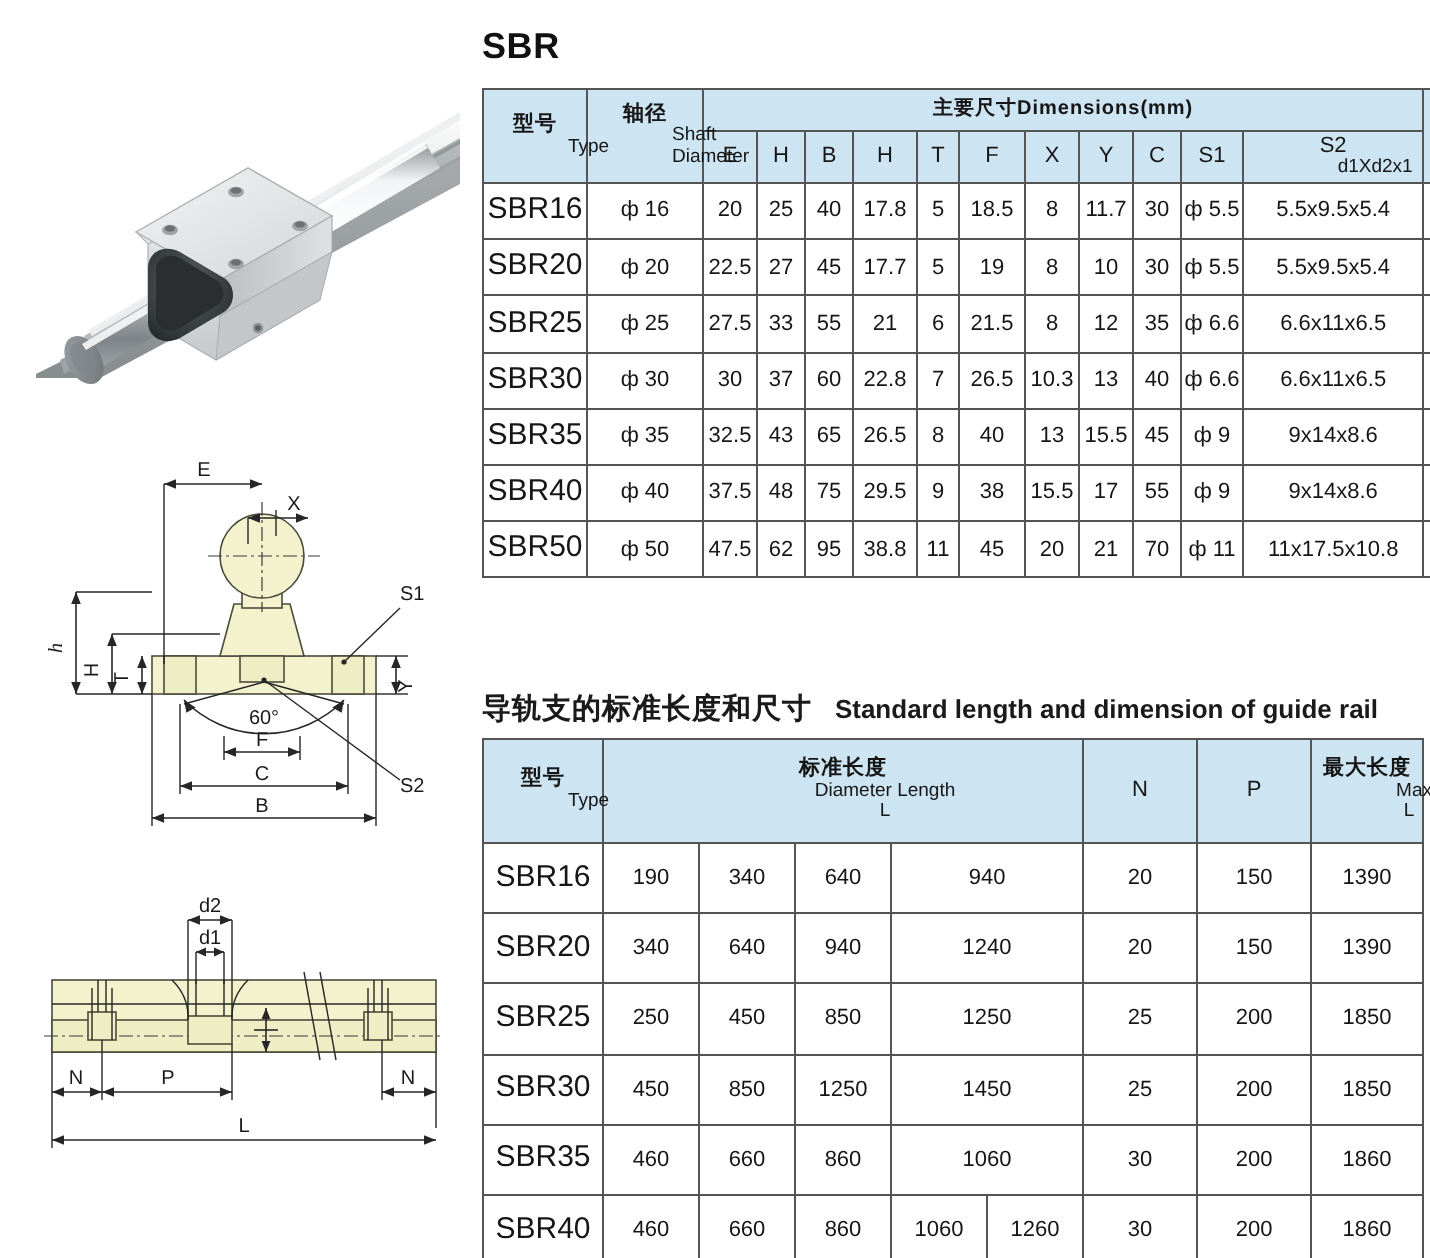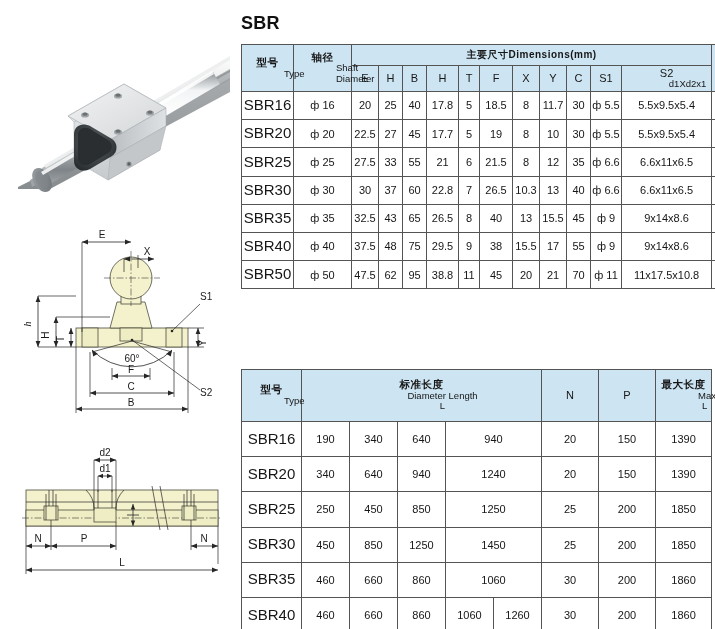--- a/index.html
+++ b/index.html
@@ -622,20 +622,24 @@
           <td class="datacell">20</td>
           <td class="datacell">21</td>
           <td class="datacell">70</td>
           <td class="datacell">ф 11</td>
           <td class="datacell">11x17.5x10.8</td>
           <td class="datacell">5.26</td>
         </tr>
       </tbody>
   </table>
 
+  <div id="section-title-2">
+    <span class="s2-cn">导轨支的标准长度和尺寸</span>
+    <span class="s2-en">Standard length and dimension of guide rail</span>
+  </div>
 
   <table class="spec" id="table-lengths">
     <colgroup>
       <col style="width:60px">
       <col style="width:48px">
         <col style="width:48px">
         <col style="width:48px">
       <col style="width:48px">
         <col style="width:48px">
       <col style="width:57px">

